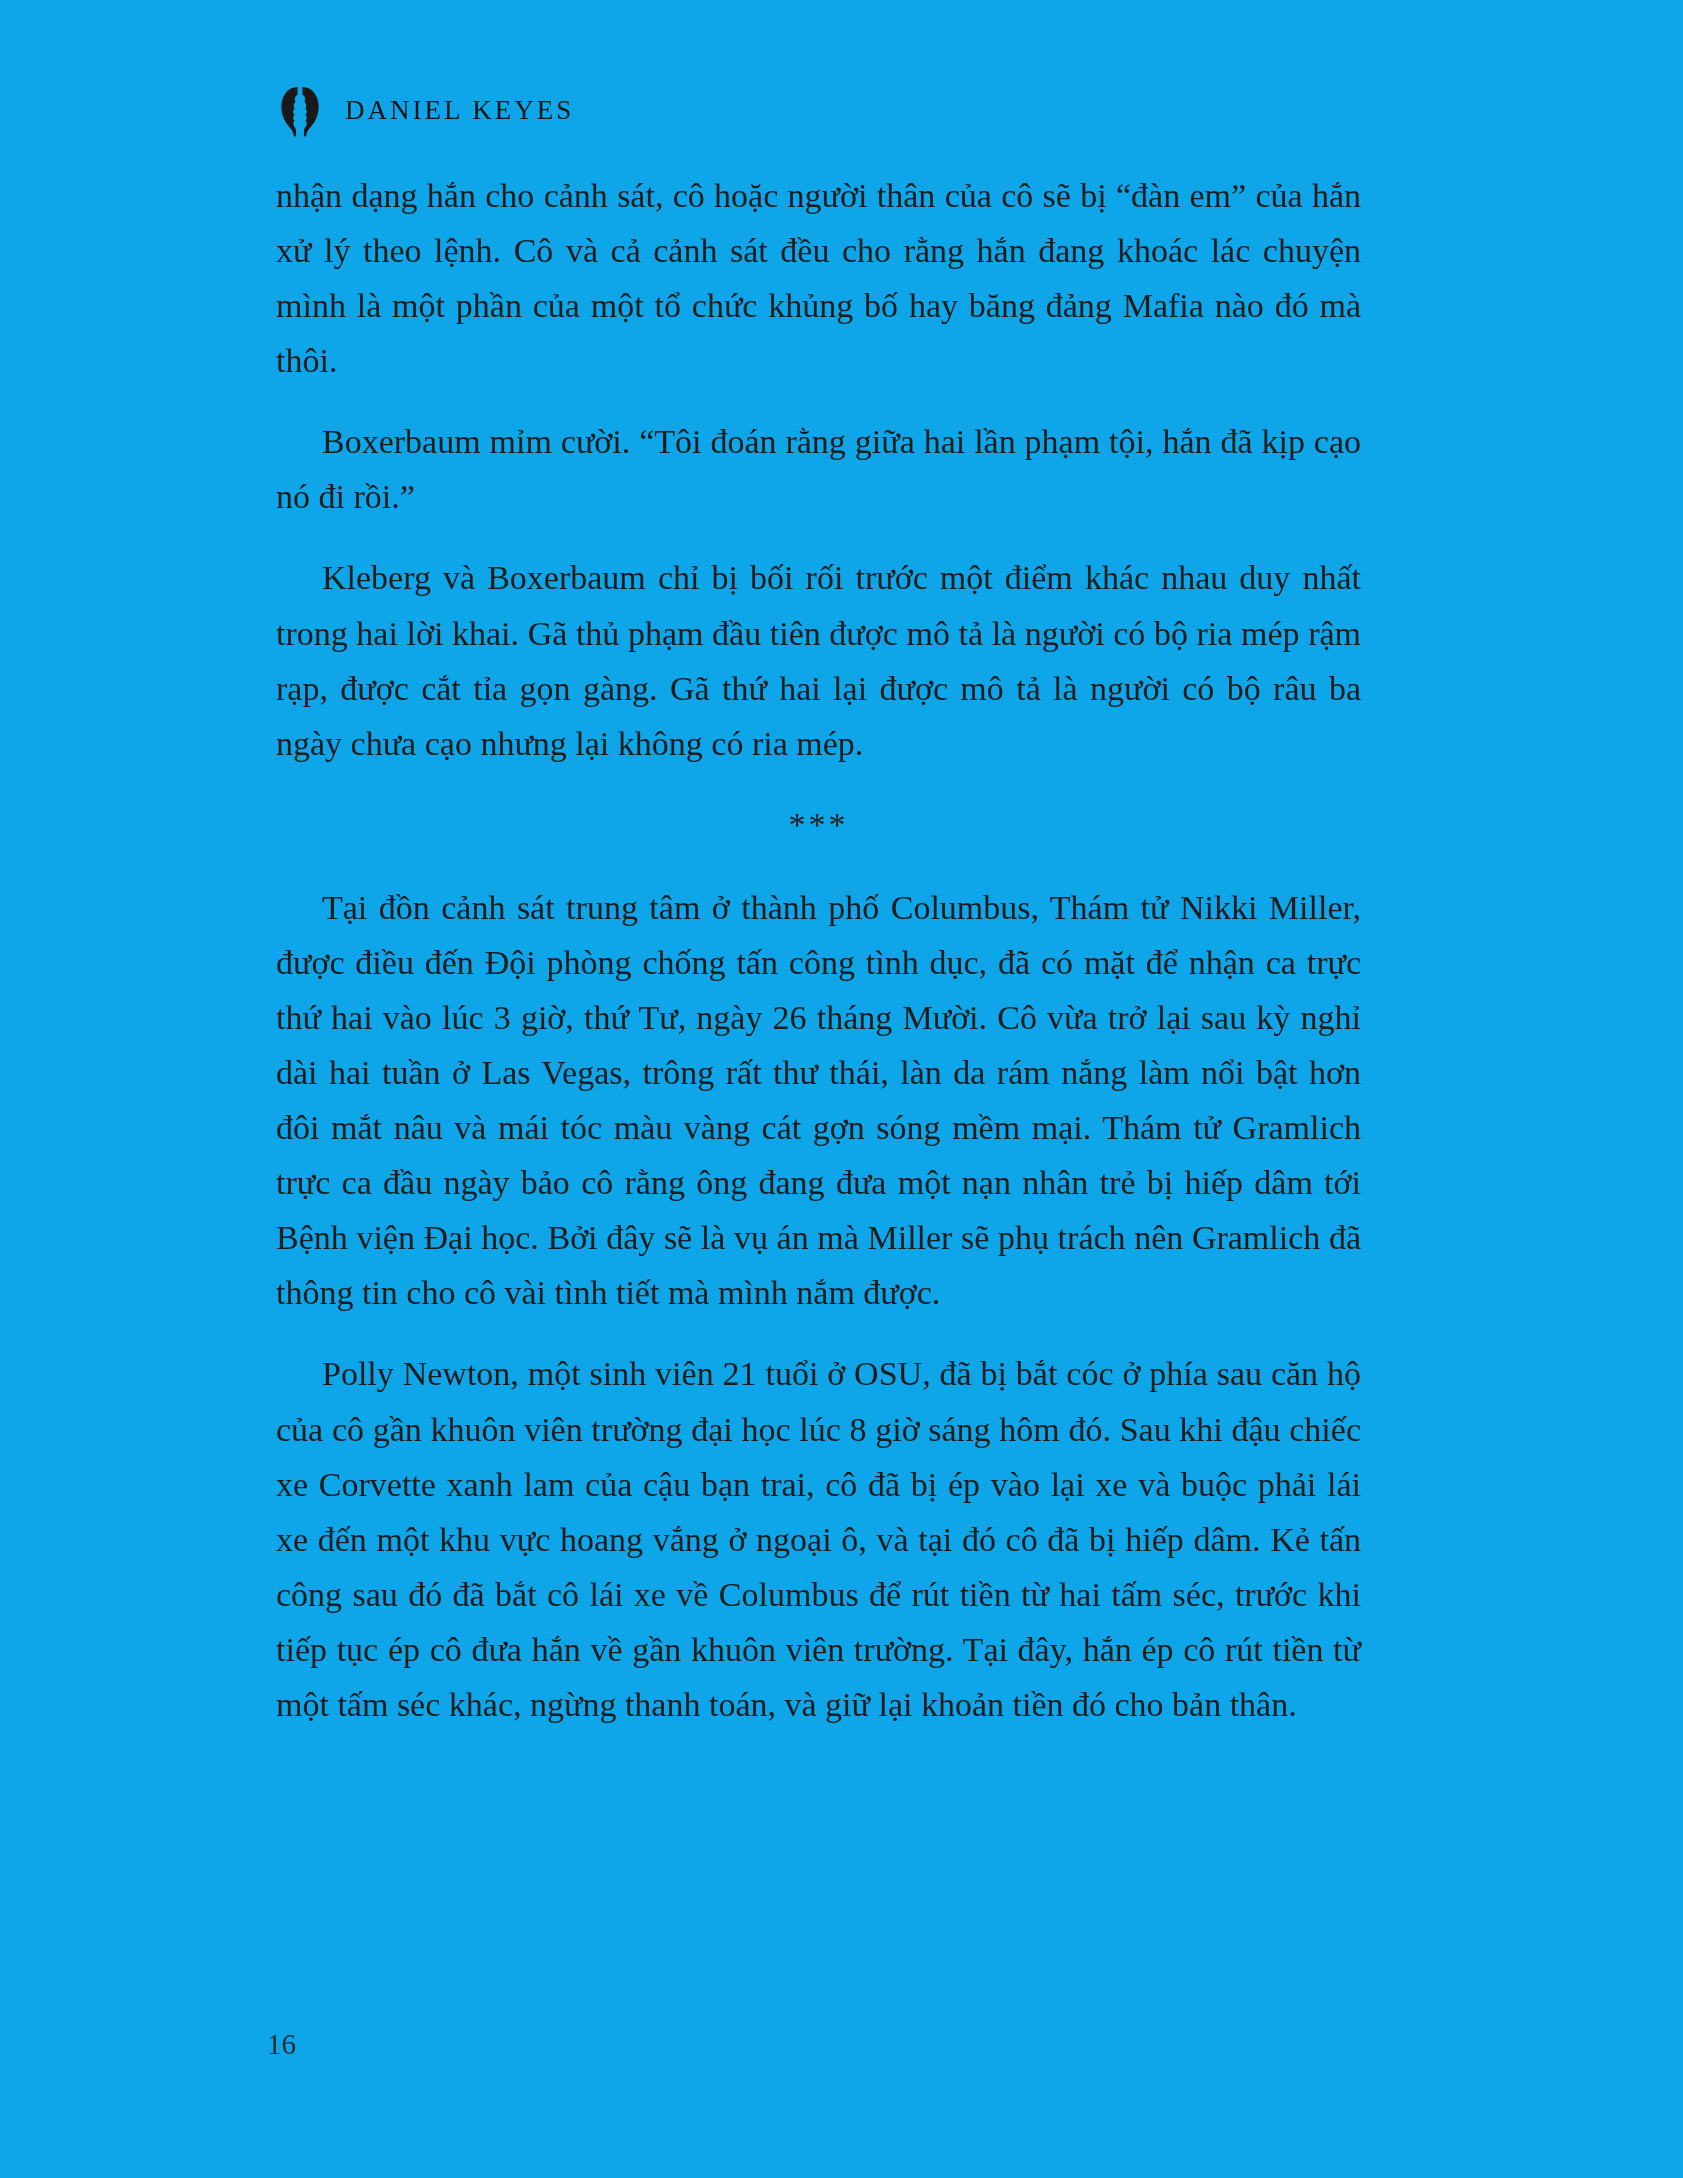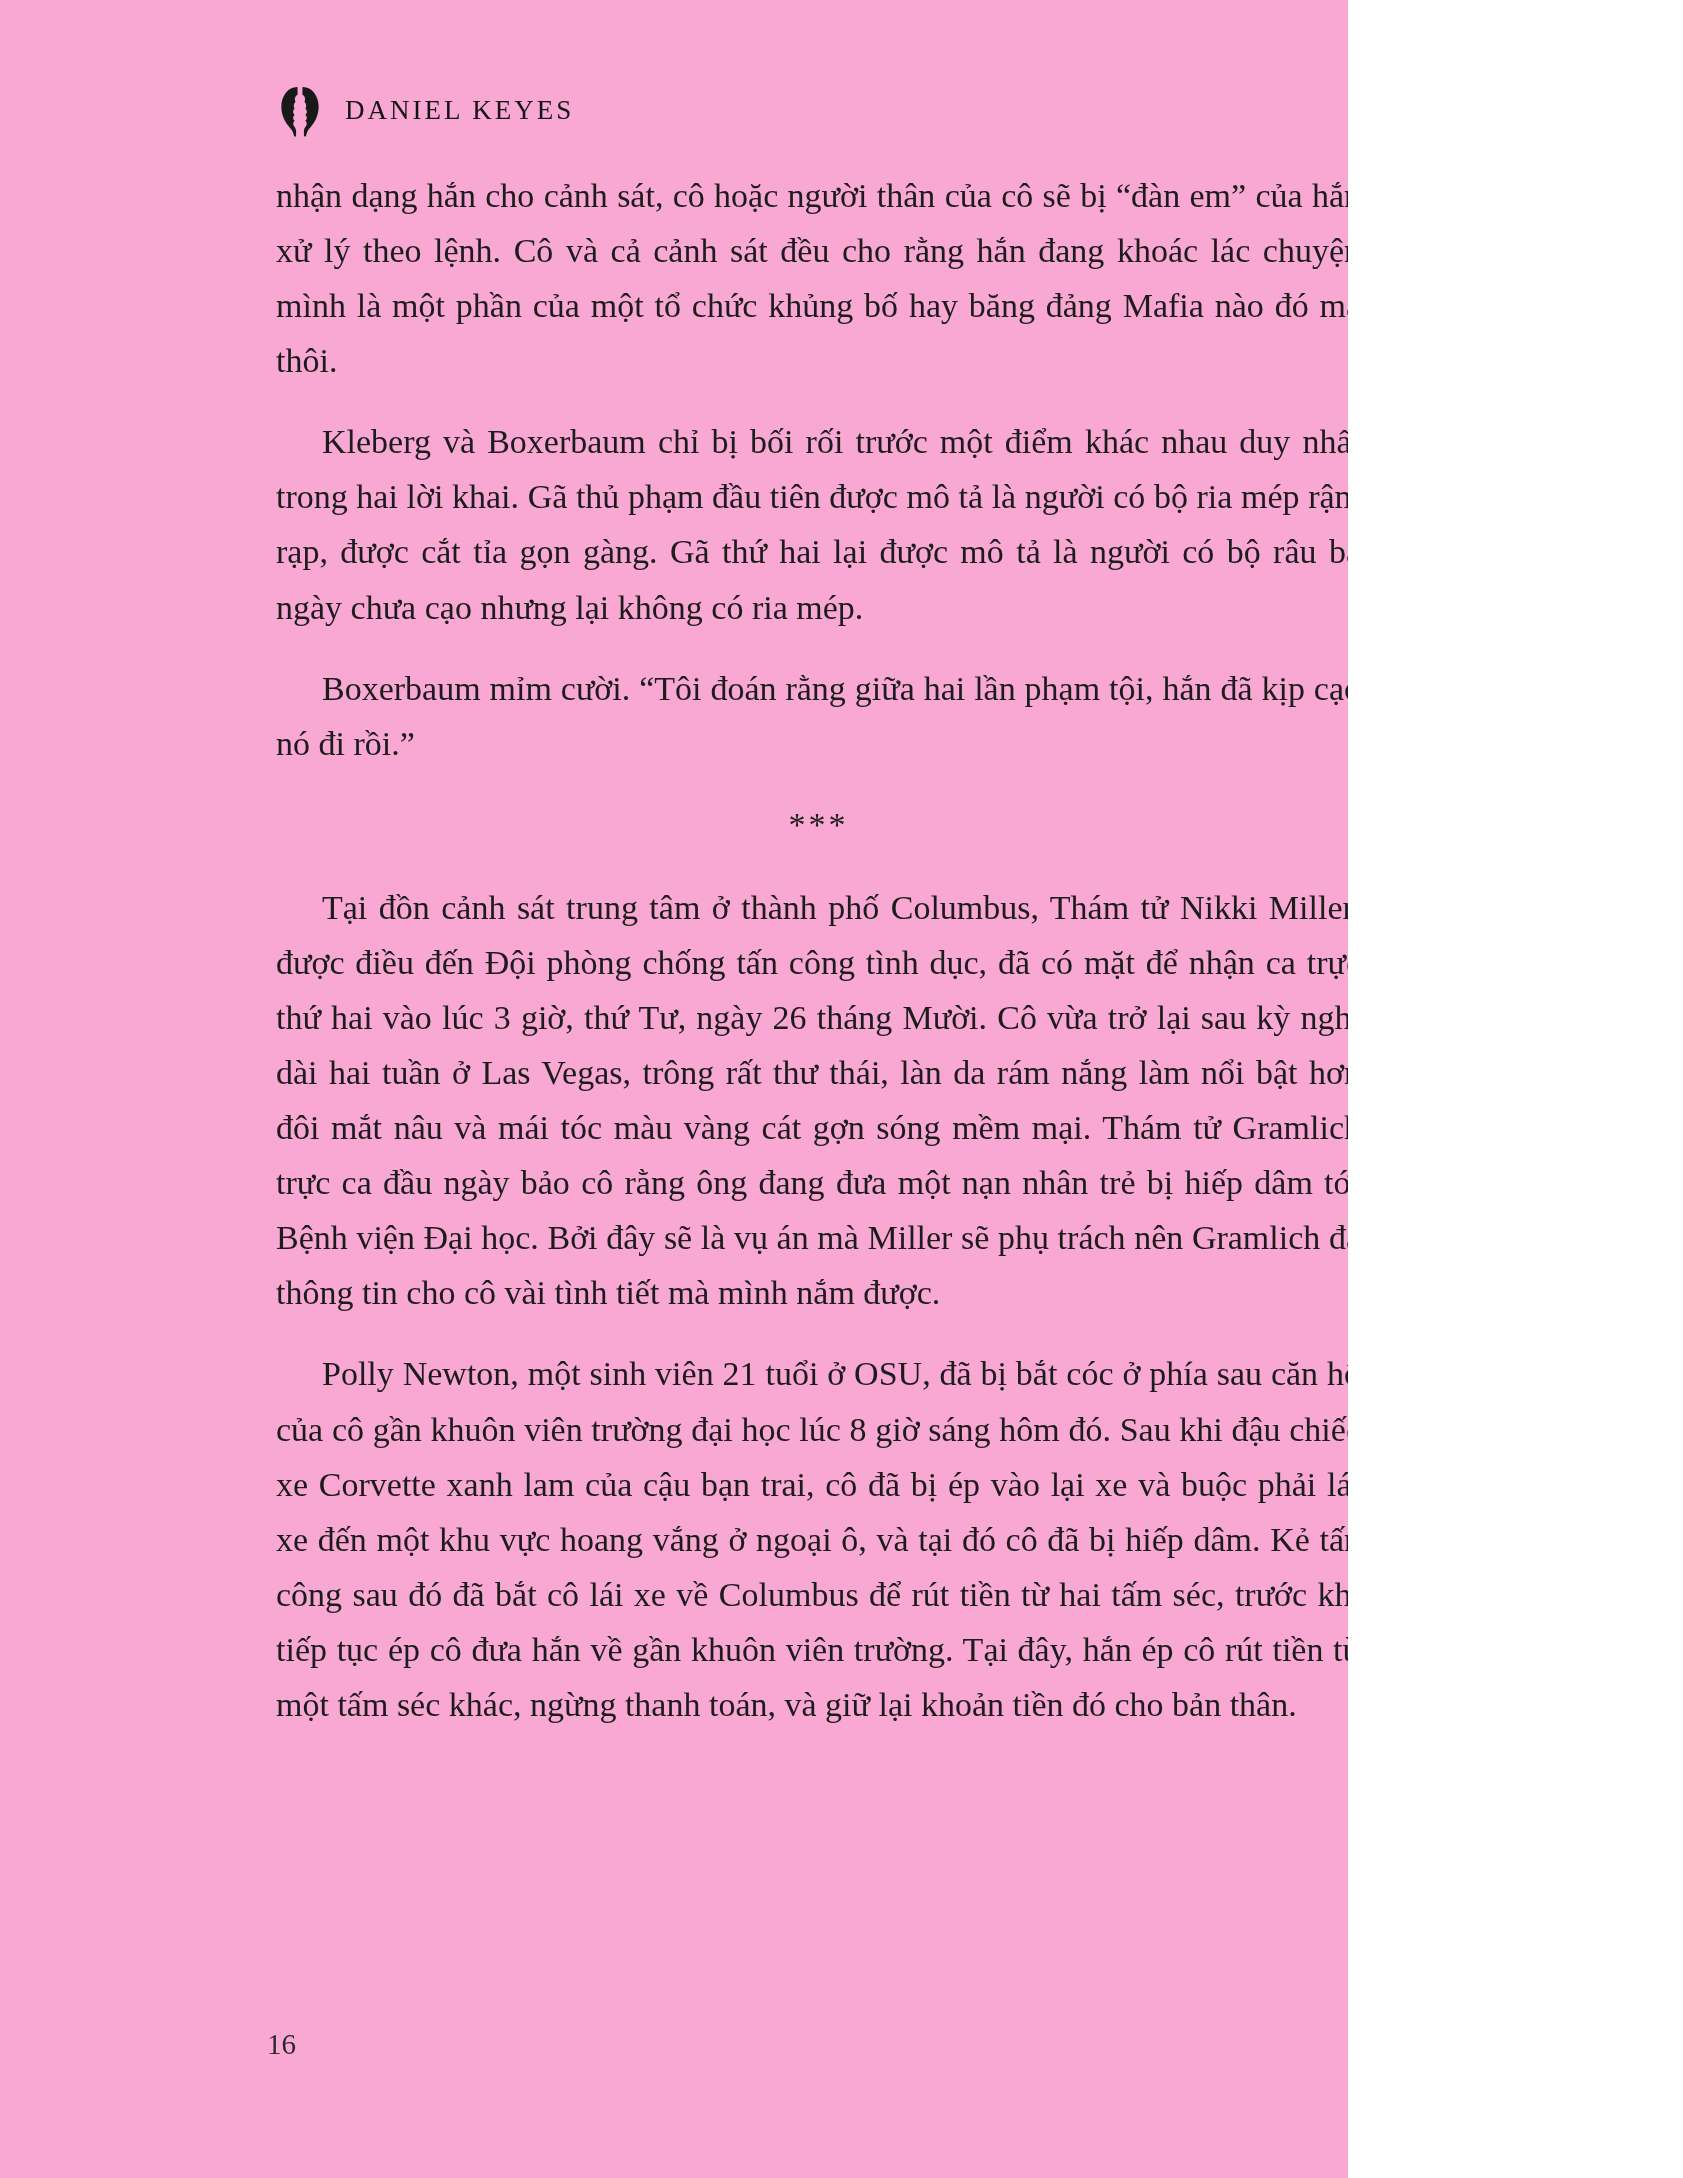--- a/index.html
+++ b/index.html
@@ -2,23 +2,23 @@
 <html><head>
 <meta charset="utf-8">
 <style>
   html, body {
     margin: 0;
     padding: 0;
     background: #ffffff;
   }
   .page {
     position: relative;
-    width: 1348px;
+    width: 1683px;
     height: 2178px;
-    background: #f9a8d4;
+    background: #0ea5e9;
     font-family: "Liberation Serif", serif;
     color: #1c1c1c;
     overflow: hidden;
   }
   .page-header {
     position: absolute;
     top: 83px;
     left: 275px;
     display: flex;
     align-items: center;
@@ -78,22 +78,22 @@
       <svg viewBox="0 0 100 112" xmlns="http://www.w3.org/2000/svg" aria-hidden="true">
         <path d="M44 8 C26 8 12 26 12 48 C12 66 20 82 32 94 C34 96 35 99 36 102 L38 108 C39 110 42 110 42 107 L42 98 C42 94 40 91 38 88 C35 84 36 80 39 77 C35 74 35 68 39 65 C35 62 35 55 39 52 C36 48 37 41 41 38 C38 33 40 26 45 24 L45 9 C45 8 44 8 44 8 Z" fill="#191919"></path>
         <path transform="translate(100,0) scale(-1,1)" d="M44 8 C26 8 12 26 12 48 C12 66 20 82 32 94 C34 96 35 99 36 102 L38 108 C39 110 42 110 42 107 L42 98 C42 94 40 91 38 88 C35 84 36 80 39 77 C35 74 35 68 39 65 C35 62 35 55 39 52 C36 48 37 41 41 38 C38 33 40 26 45 24 L45 9 C45 8 44 8 44 8 Z" fill="#191919"></path>
       </svg>
     </span>
     <span class="author-name">DANIEL KEYES</span>
   </header>
 
   <main class="body-text">
     <p>nhận dạng hắn cho cảnh sát, cô hoặc người thân của cô sẽ bị “đàn em” của hắn xử lý theo lệnh. Cô và cả cảnh sát đều cho rằng hắn đang khoác lác chuyện mình là một phần của một tổ chức khủng bố hay băng đảng Mafia nào đó mà thôi.</p>
+    <p class="indent">Boxerbaum mỉm cười. “Tôi đoán rằng giữa hai lần phạm tội, hắn đã kịp cạo nó đi rồi.”</p>
     <p class="indent">Kleberg và Boxerbaum chỉ bị bối rối trước một điểm khác nhau duy nhất trong hai lời khai. Gã thủ phạm đầu tiên được mô tả là người có bộ ria mép rậm rạp, được cắt tỉa gọn gàng. Gã thứ hai lại được mô tả là người có bộ râu ba ngày chưa cạo nhưng lại không có ria mép.</p>
-    <p class="indent">Boxerbaum mỉm cười. “Tôi đoán rằng giữa hai lần phạm tội, hắn đã kịp cạo nó đi rồi.”</p>
     <div class="separator">***</div>
     <p class="indent">Tại đồn cảnh sát trung tâm ở thành phố Columbus, Thám tử Nikki Miller, được điều đến Đội phòng chống tấn công tình dục, đã có mặt để nhận ca trực thứ hai vào lúc 3 giờ, thứ Tư, ngày 26 tháng Mười. Cô vừa trở lại sau kỳ nghỉ dài hai tuần ở Las Vegas, trông rất thư thái, làn da rám nắng làm nổi bật hơn đôi mắt nâu và mái tóc màu vàng cát gợn sóng mềm mại. Thám tử Gramlich trực ca đầu ngày bảo cô rằng ông đang đưa một nạn nhân trẻ bị hiếp dâm tới Bệnh viện Đại học. Bởi đây sẽ là vụ án mà Miller sẽ phụ trách nên Gramlich đã thông tin cho cô vài tình tiết mà mình nắm được.</p>
     <p class="indent">Polly Newton, một sinh viên 21 tuổi ở OSU, đã bị bắt cóc ở phía sau căn hộ của cô gần khuôn viên trường đại học lúc 8 giờ sáng hôm đó. Sau khi đậu chiếc xe Corvette xanh lam của cậu bạn trai, cô đã bị ép vào lại xe và buộc phải lái xe đến một khu vực hoang vắng ở ngoại ô, và tại đó cô đã bị hiếp dâm. Kẻ tấn công sau đó đã bắt cô lái xe về Columbus để rút tiền từ hai tấm séc, trước khi tiếp tục ép cô đưa hắn về gần khuôn viên trường. Tại đây, hắn ép cô rút tiền từ một tấm séc khác, ngừng thanh toán, và giữ lại khoản tiền đó cho bản thân.</p>
   </main>
 
   <footer>
     <span class="page-number">16</span>
   </footer>
 
 </div>

